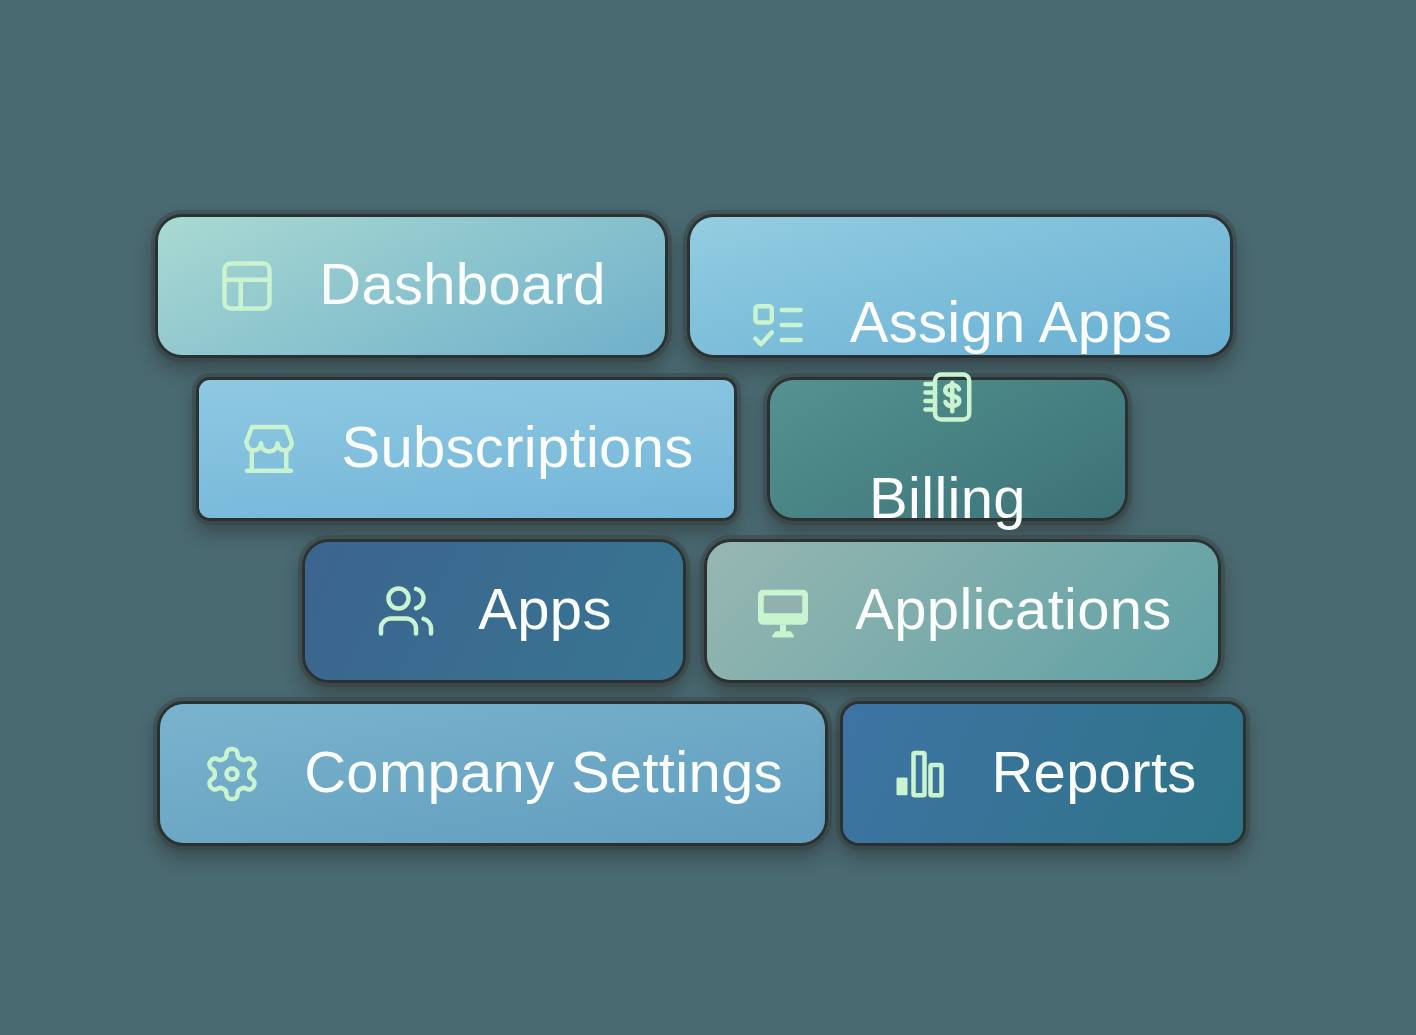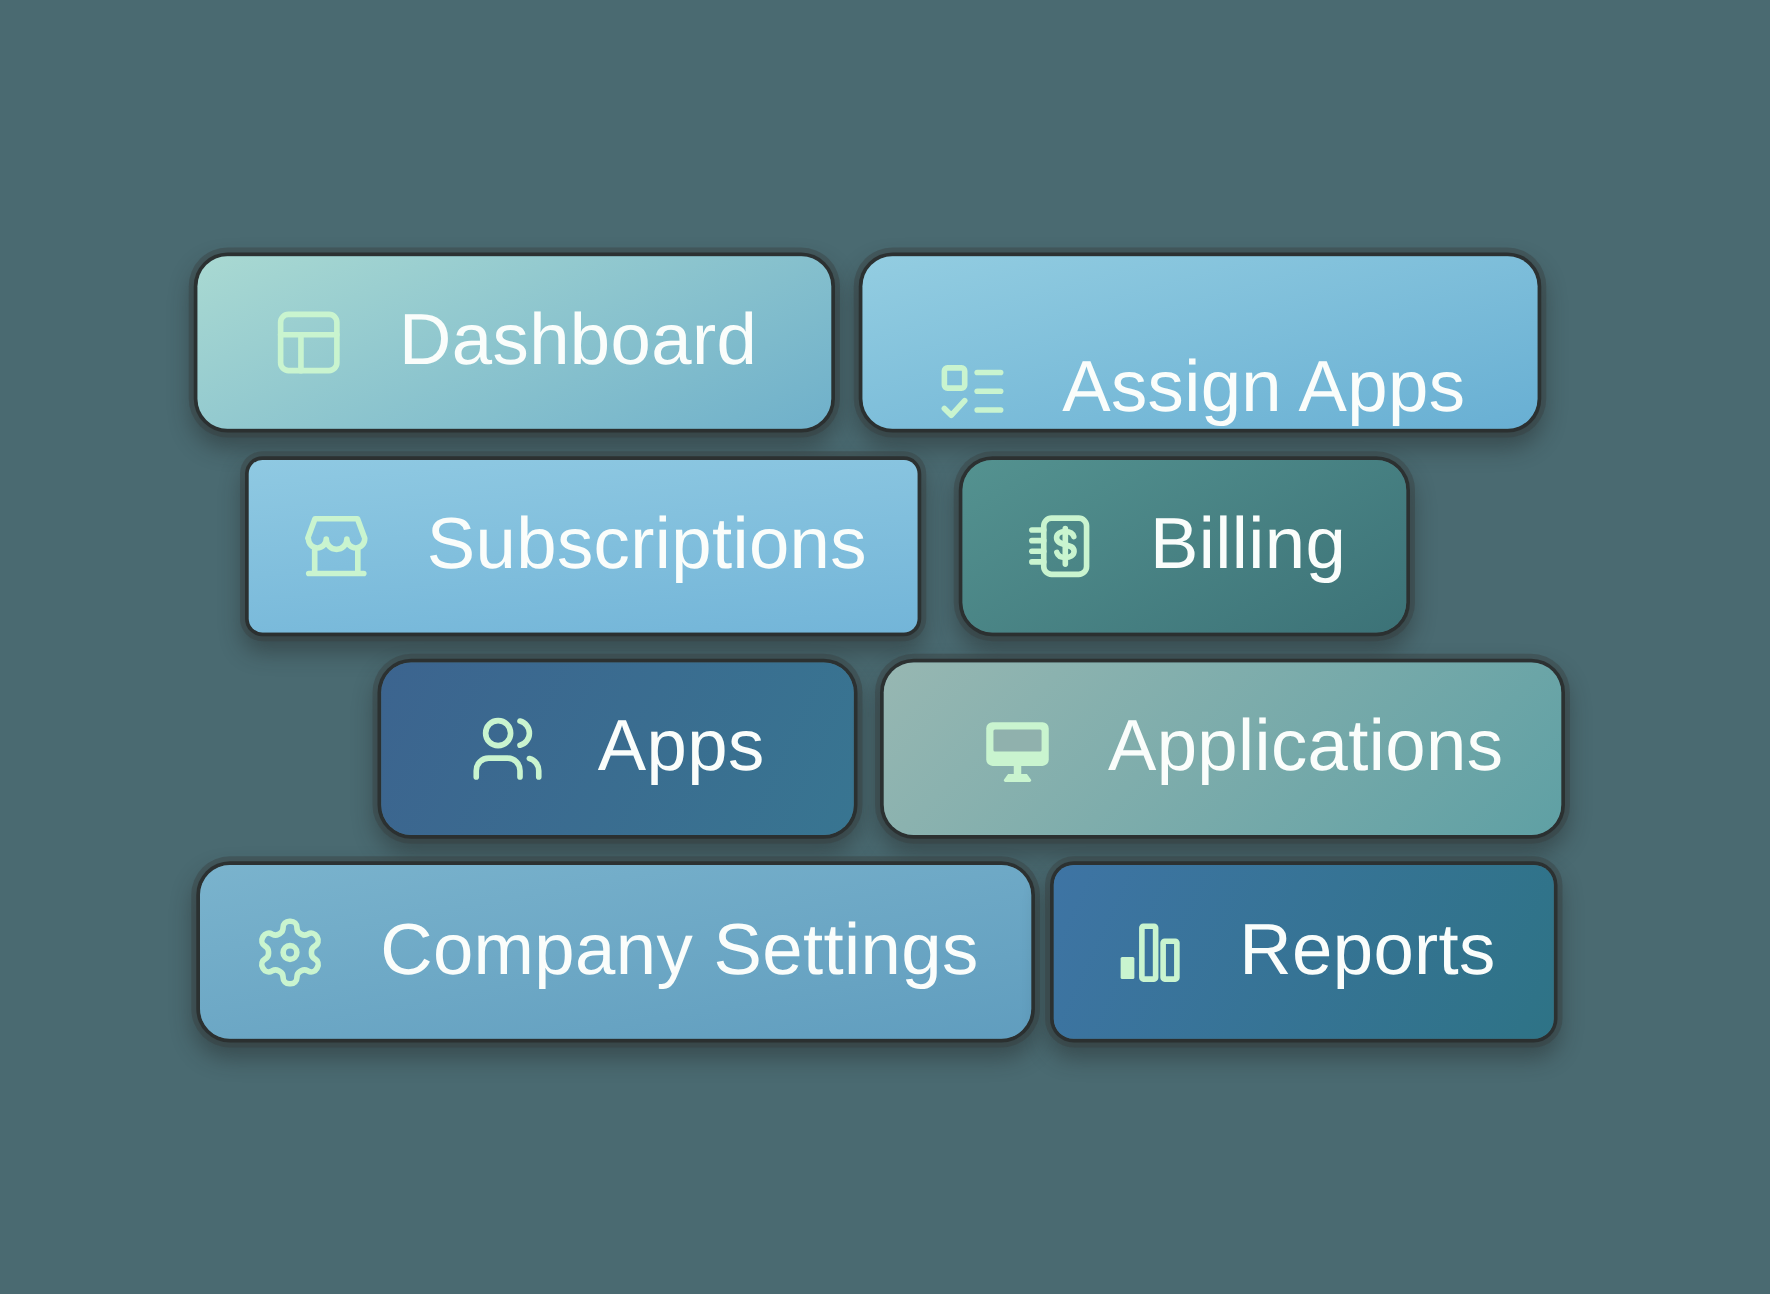--- a/index.html
+++ b/index.html
@@ -4,21 +4,21 @@
 <style>
   html, body { margin: 0; padding: 0; }
   body {
     width: 1416px; height: 1035px;
     background: var(--bg, #4a6a71);
     font-family: "Liberation Sans", sans-serif;
     overflow: hidden;
   }
   .stage {
     position: relative;
-    width: 1416px; height: 816px;
+    width: 1416px; height: 816px; margin-top: 12px;
   }
   .tile {
     position: absolute;
     display: flex;
     align-items: center;
     justify-content: center;
     gap: 42px;
     border-radius: 24px;
     box-shadow:
       0 0 0 3px rgba(42, 47, 47, 0.92),
@@ -40,21 +40,21 @@
     color: var(--text, #fafdfb);
     white-space: nowrap;
     padding-bottom: 4px;
   }
   
   .tile-dashboard        { left: 158px; top: 205px; width: 507px; height: 138px; }
   .tile-assign-apps      { left: 690px; top: 205px; width: 540px; height: 138px; align-items: flex-end; }
   .tile-subscriptions    { left: 199px; top: 368px; width: 535px; height: 138px; border-radius: 11px; }
   .tile-billing          { left: 770px; top: 368px; width: 355px; height: 138px; }
   .tile-users            { left: 305px; top: 530px; width: 378px; height: 138px; }
-  .tile-applications     { left: 707px; top: 530px; width: 511px; height: 138px; padding-left: 31px; }
+  .tile-applications     { left: 707px; top: 530px; width: 511px; height: 138px; }
   .tile-company-settings { left: 160px; top: 692px; width: 665px; height: 139px; text-align: right; }
   .tile-reports          { left: 843px; top: 692px; width: 400px; height: 139px; border-radius: 16px; }
 </style>
 </head>
 <body>
 
 <div class="stage">
 
   <div class="tile tile-dashboard" style="background: linear-gradient(155deg, rgb(169, 217, 210), rgb(111, 176, 202));">
     <span class="icon">
@@ -85,21 +85,21 @@
       <svg viewBox="0 0 24 24" fill="none" stroke="currentColor" stroke-width="1.8" stroke-linecap="round" stroke-linejoin="round">
         <path d="M2.9 9.4 5.2 3.2h13.6l2.3 6.2v.3a2.85 2.85 0 0 1-5.7 0 3.3 3.3 0 0 1-6.6 0 2.85 2.85 0 0 1-5.7 0z"></path>
         <path d="M5.1 13.2v7.2"></path>
         <path d="M18.9 13.2v7.2"></path>
         <path d="M3.2 20.7h17.6"></path>
       </svg>
     </span>
     <span class="label">Subscriptions</span>
   </div>
 
-  <div class="tile tile-billing" style="background: linear-gradient(150deg, rgb(84, 146, 144), rgb(60, 114, 119));">
+  <div class="tile tile-billing" style="background: linear-gradient(150deg, rgb(84, 146, 144), rgb(60, 114, 119)); flex-direction: column;">
     <span class="icon">
       <svg viewBox="0 0 24 24" fill="none" stroke="currentColor" stroke-width="1.8" stroke-linecap="round" stroke-linejoin="round">
         <rect x="6.8" y="3" width="13.7" height="18" rx="2.5"></rect>
         <path d="M3 6.8h3.8"></path>
         <path d="M3 10.2h3.8"></path>
         <path d="M3 13.6h3.8"></path>
         <path d="M3 17h3.8"></path>
         <path d="M13.7 6.3v11.4"></path>
         <path d="M16.4 8.9c-.3-1-1.4-1.6-2.7-1.6-1.5 0-2.8.7-2.8 2 0 2.9 5.6 1.5 5.6 4.3 0 1.3-1.3 2-2.8 2-1.3 0-2.4-.6-2.7-1.6"></path>
       </svg>

